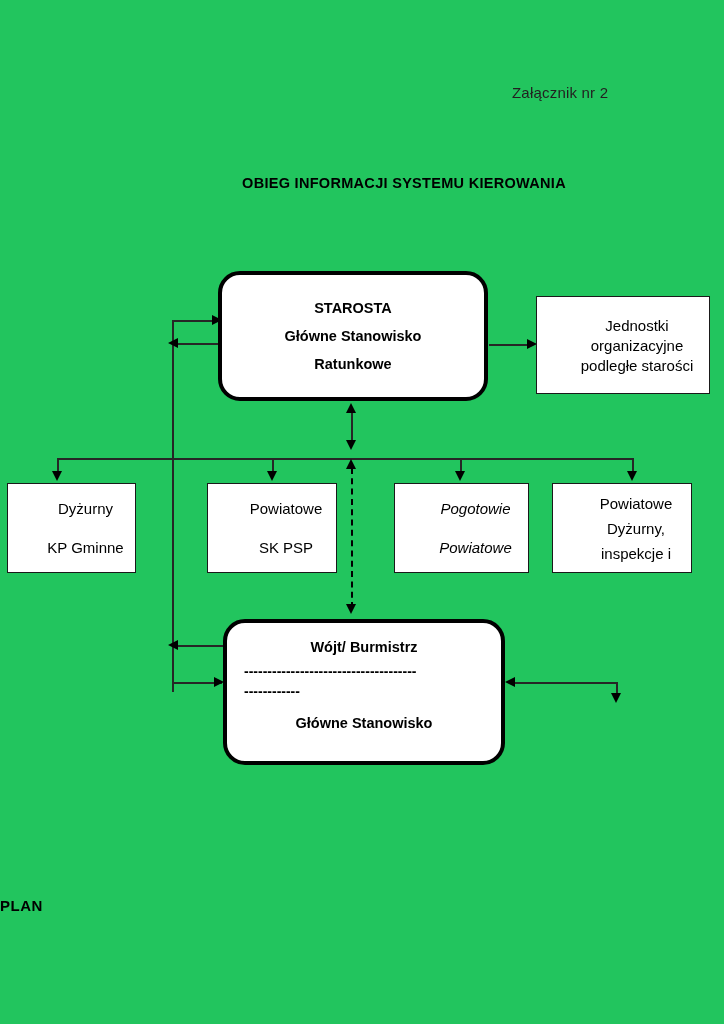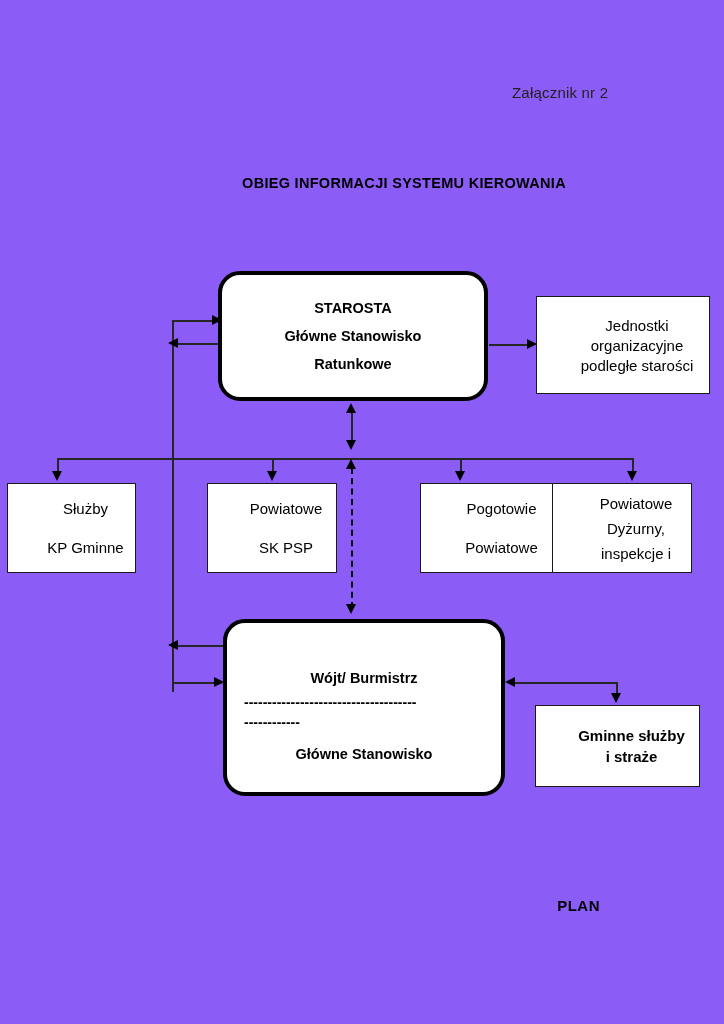--- a/index.html
+++ b/index.html
@@ -10,21 +10,21 @@
   }
   body {
     font-family: "Liberation Sans", sans-serif;
     color: #000000;
   }
   #page {
     position: relative;
     width: 724px;
     height: 1024px;
     margin: 0 auto;
-    background: #8b5cf6;
+    background: #22c55e;
     overflow: hidden;
   }
 
   
   .annex-label {
     position: absolute;
     left: 512px;
     top: 84px;
     font-size: 15px;
     letter-spacing: 0.2px;
@@ -44,21 +44,21 @@
     padding-left: 42px;
   }
   .doc-title.line1 { top: 175px; }
   .doc-title.line2 { top: 211px; }
 
   .plan-label {
     position: absolute;
     left: 0;
     width: 600px;
     top: 897px;
-    text-align: right;
+    text-align: left;
     font-weight: bold;
     font-size: 15px;
     letter-spacing: 0.5px;
   }
 
   
   .node {
     position: absolute;
     box-sizing: border-box;
     background: #ffffff;
@@ -85,30 +85,30 @@
   .node.thin.bold { font-weight: bold; font-size: 15px; }
 
   #node-starosta      { left: 218px; top: 271px; width: 270px; height: 130px; }
   #node-starosta .ln  { margin: 6px 0; }
 
   #node-jednostki     { left: 536px; top: 296px; width: 174px; height: 98px; }
   #node-jednostki .ln { margin: 1.5px 0; }
 
   #node-dyzurny       { left: 7px;   top: 483px; width: 129px; height: 90px; }
   #node-powiatowe-psp { left: 207px; top: 483px; width: 130px; height: 90px; }
-  #node-pogotowie     { left: 420px; top: 483px; width: 135px; height: 90px; }
+  #node-pogotowie     { left: 394px; top: 483px; width: 135px; height: 90px; font-style: italic; }
   #node-sluzby        { left: 552px; top: 483px; width: 140px; height: 90px; }
 
   #node-dyzurny .ln,
   #node-powiatowe-psp .ln,
   #node-pogotowie .ln { margin: 11px 0; }
   #node-sluzby .ln    { margin: 4px 0; }
 
-  #node-wojt          { left: 223px; top: 619px; width: 282px; height: 177px;
-                        justify-content: center; padding-top: 16px; }
+  #node-wojt          { left: 223px; top: 619px; width: 282px; height: 146px;
+                        justify-content: flex-start; padding-top: 16px; }
   #node-wojt .ln.title     { margin: 0 0 6px 0; }
   #node-wojt .ln.divider   { font-weight: bold; letter-spacing: 0px; font-size: 14px;
                              align-self: flex-start; margin-left: 17px; line-height: 20px; }
   #node-wojt .ln.subtitle  { margin-top: 14px; }
 
   #node-gminne        { left: 535px; top: 705px; width: 165px; height: 82px; }
   #node-gminne .ln    { margin: 2px 0; }
 
   
   .conn { position: absolute; z-index: 1; }
@@ -191,21 +191,21 @@
     <span class="ln">Ratunkowe</span>
   </div>
 
   <div class="node thin" id="node-jednostki">
     <span class="ln">Jednostki</span>
     <span class="ln">organizacyjne</span>
     <span class="ln">podległe starości</span>
   </div>
 
   <div class="node thin" id="node-dyzurny">
-    <span class="ln">Służby</span>
+    <span class="ln">Dyżurny</span>
     <span class="ln">KP Gminne</span>
   </div>
 
   <div class="node thin" id="node-powiatowe-psp">
     <span class="ln">Powiatowe</span>
     <span class="ln">SK PSP</span>
   </div>
 
   <div class="node thin" id="node-pogotowie">
     <span class="ln">Pogotowie</span>
@@ -218,20 +218,16 @@
     <span class="ln">inspekcje  i</span>
   </div>
 
   <div class="node thick" id="node-wojt">
     <span class="ln title">Wójt/ Burmistrz</span>
     <span class="ln divider">-------------------------------------</span>
     <span class="ln divider">------------</span>
     <span class="ln subtitle">Główne Stanowisko</span>
   </div>
 
-  <div class="node thin bold" id="node-gminne">
-    <span class="ln">Gminne służby</span>
-    <span class="ln">i straże</span>
-  </div>
 
   <div class="plan-label">PLAN</div>
 
 </div>
 
 </body></html>

